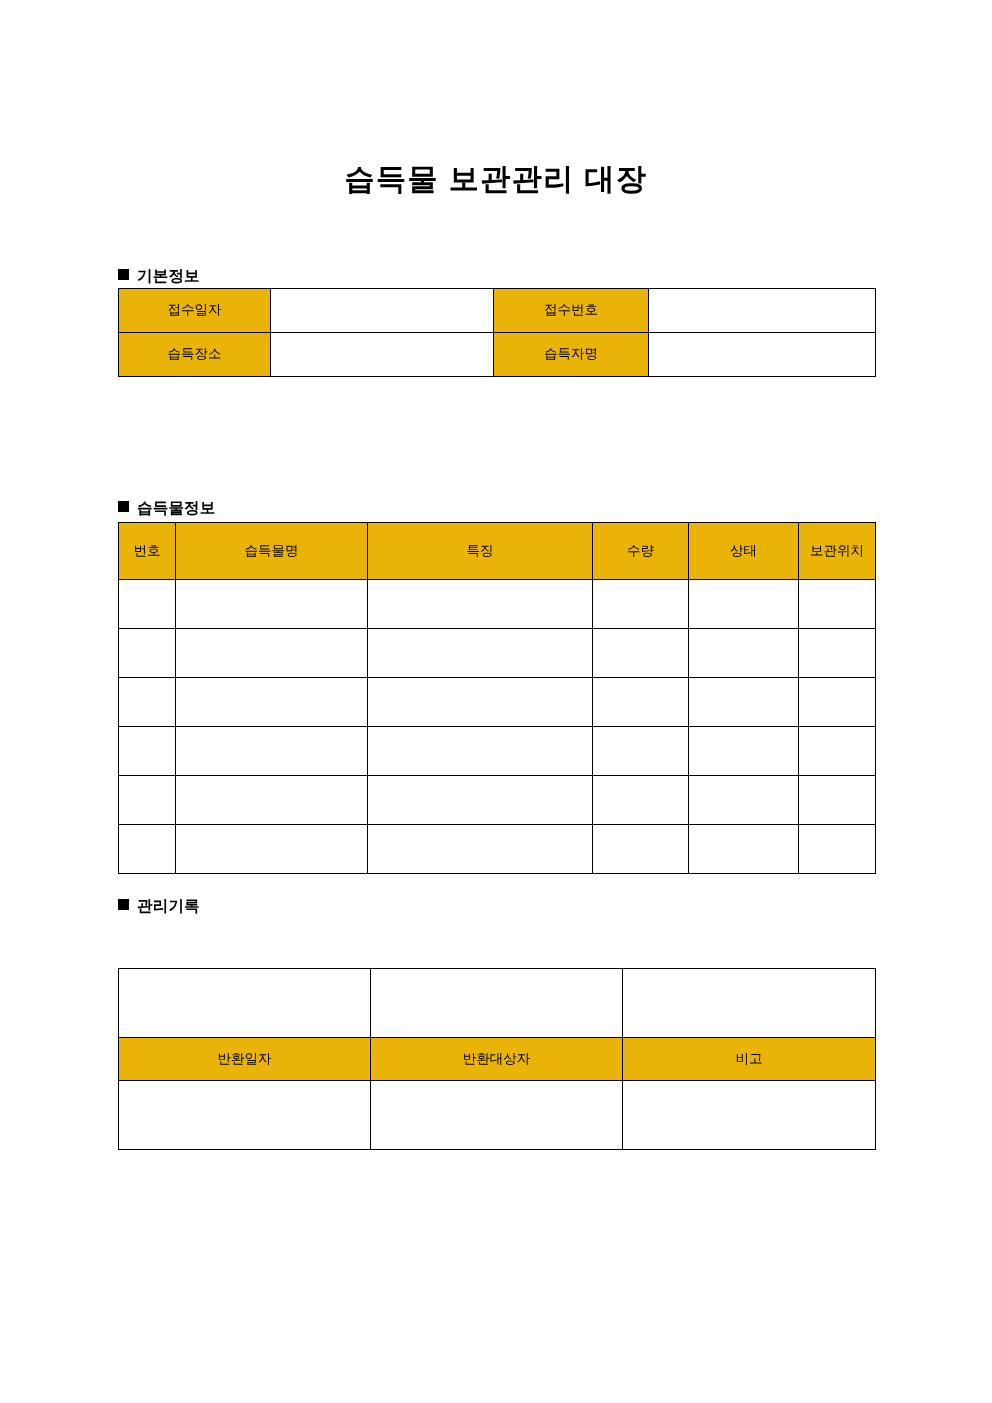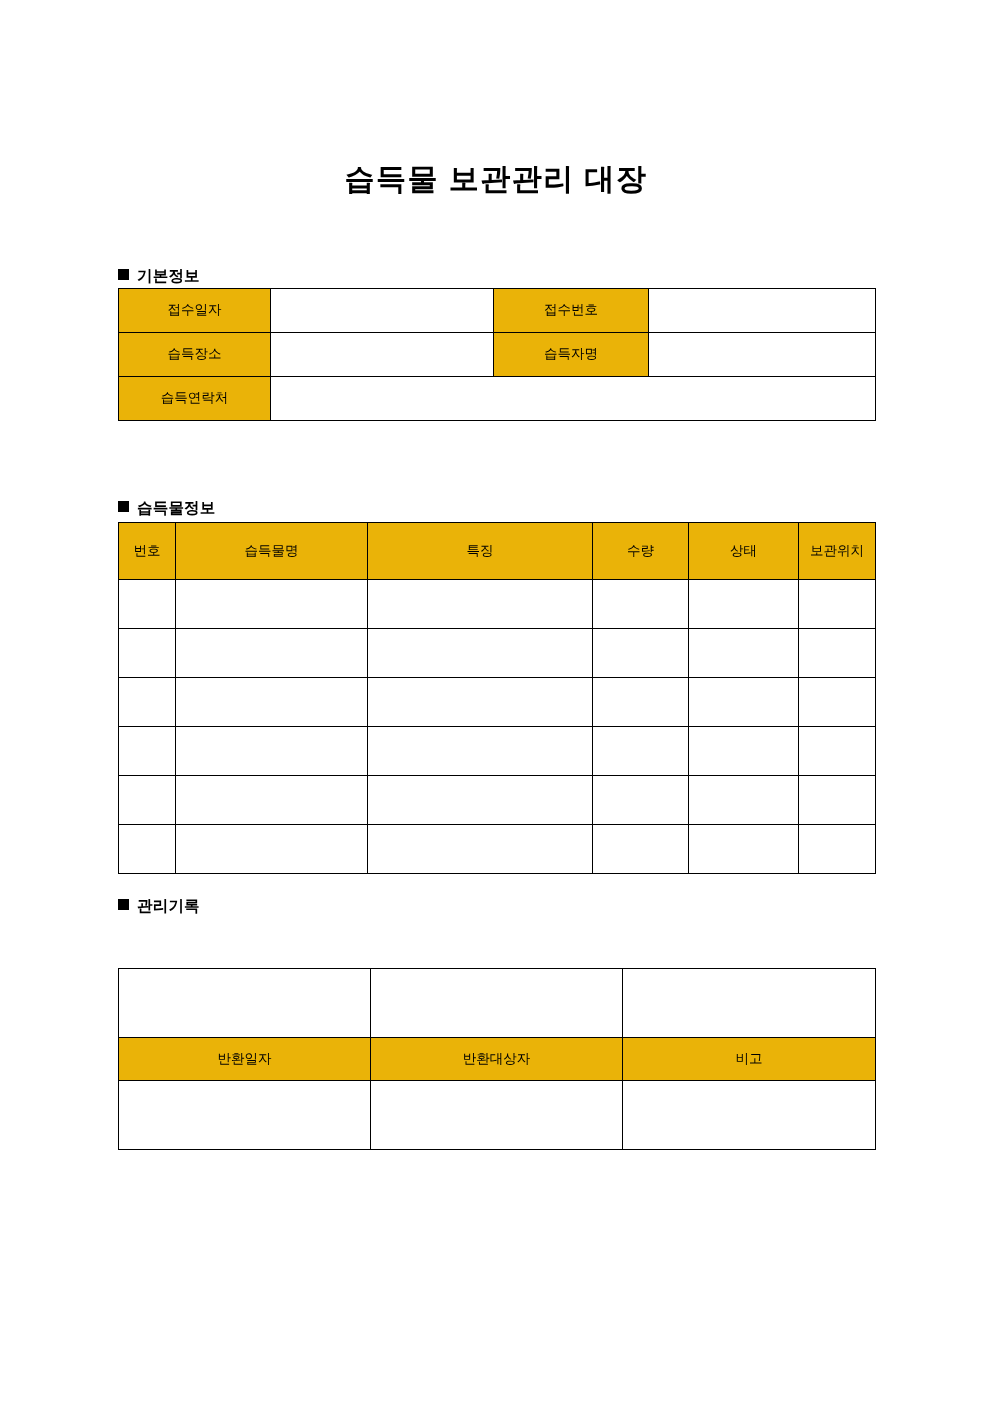--- a/index.html
+++ b/index.html
@@ -128,24 +128,20 @@
         <td class="blank"></td>
         <td class="hdr">접수번호</td>
         <td class="blank"></td>
       </tr>
       <tr>
         <td class="hdr">습득장소</td>
         <td class="blank"></td>
         <td class="hdr">습득자명</td>
         <td class="blank"></td>
       </tr>
-      <tr>
-        <td class="hdr">습득연락처</td>
-        <td class="blank" colspan="3"></td>
-      </tr>
     </tbody>
   </table>
 
   <div class="section-heading" id="heading-items">
     <span class="bullet"></span><span>습득물정보</span>
   </div>
 
   <table class="form-table" id="table-items">
     <colgroup>
       <col style="width:57px">

